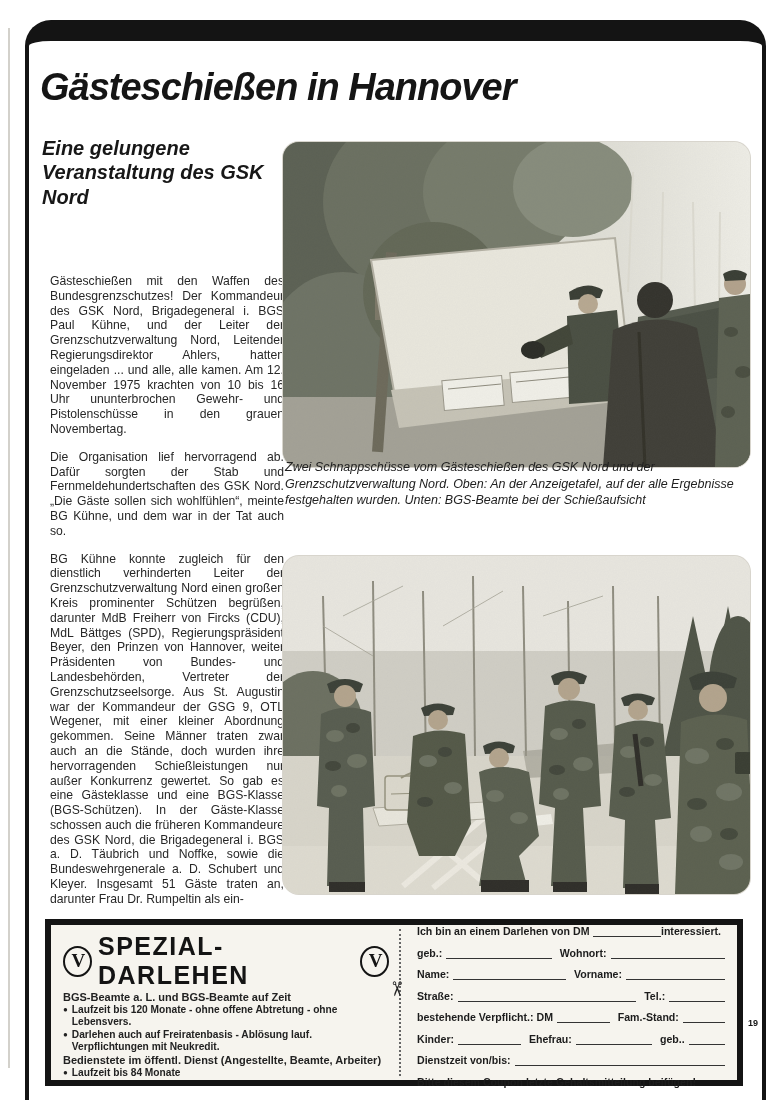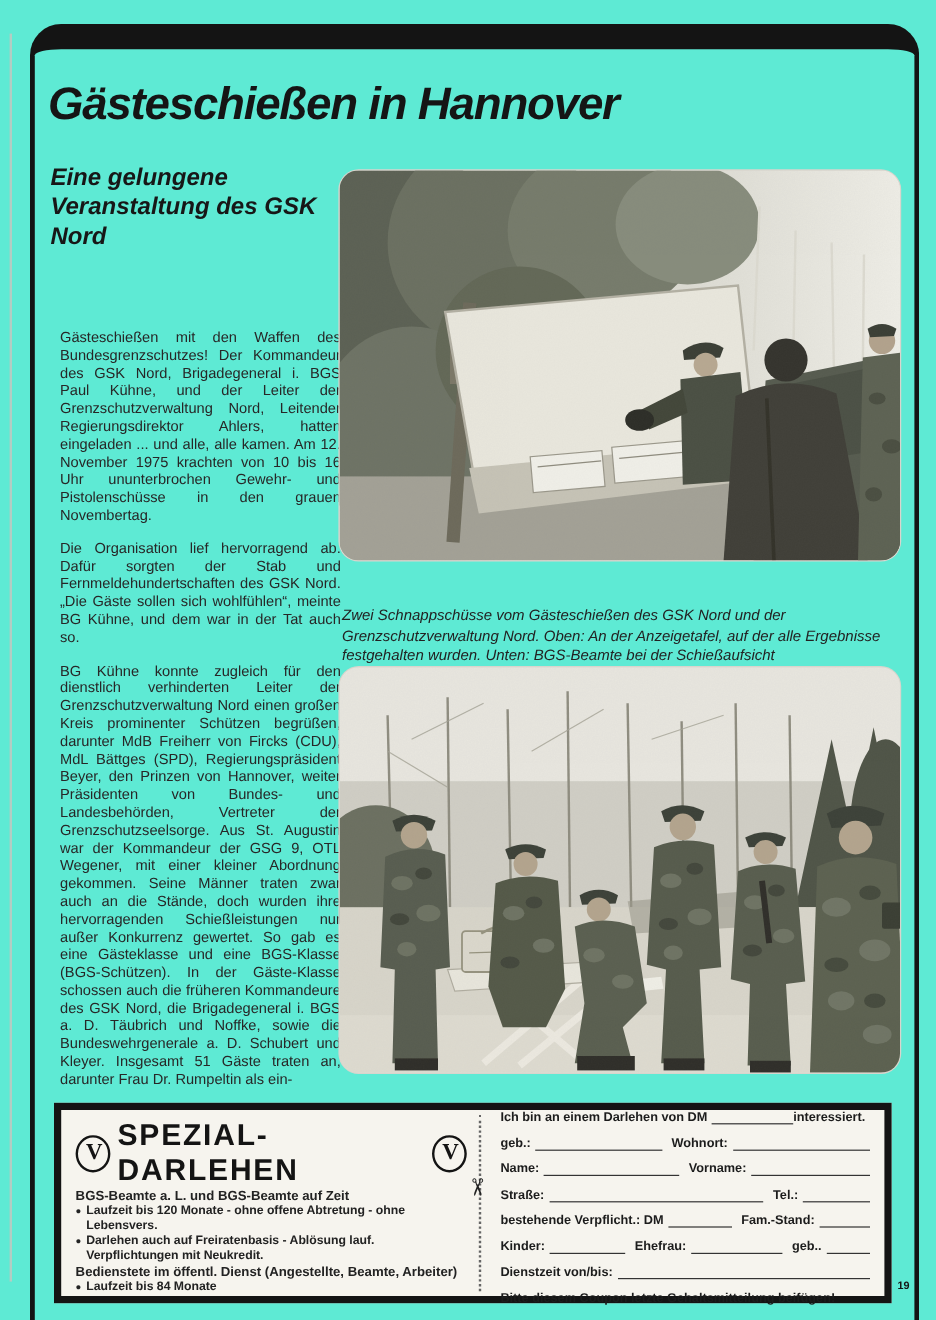--- a/index.html
+++ b/index.html
@@ -1,33 +1,33 @@
 <!DOCTYPE html>
 <html><head>
 <meta charset="utf-8">
 <style>
   html,body{margin:0;padding:0;background:#dddad2;}
-  .page{position:relative;width:780px;height:1100px;background:#5eead4;
+  .page{position:relative;width:780px;height:1100px;background:#ffffff;
         font-family:"Liberation Sans",sans-serif;color:#222;overflow:hidden;}
   .scan-edge{position:absolute;left:8px;top:28px;width:2px;height:1040px;background:#c8c5be;opacity:.8;}
   .frame{position:absolute;left:25px;top:20px;width:733px;height:1070px;
          border-top:21px solid #141414;border-left:4px solid #141414;border-right:4px solid #141414;
          border-radius:26px 26px 0 0;pointer-events:none;}
   .headline{position:absolute;left:40px;top:66px;font-size:38px;font-weight:bold;font-style:italic;
             letter-spacing:-1px;color:#151515;}
   .subhead{position:absolute;left:42px;top:136px;width:230px;font-size:20px;font-weight:bold;
            font-style:italic;line-height:1.22;color:#171717;}
   .bodycol{position:absolute;left:50px;top:274px;width:234px;font-size:12.2px;line-height:14.8px;
            text-align:justify;color:#272727;}
   .bodycol p{margin:0 0 13px 0;}
   .photo{position:absolute;left:283px;width:467px;border-radius:16px;overflow:hidden;
          background:#dcdad2;box-shadow:0 0 0 1px #d8d5cd;}
   #photo-top{top:142px;height:325px;}
   #photo-bottom{top:556px;height:338px;}
-  .caption{position:absolute;left:285px;top:505px;width:464px;font-size:12.5px;font-style:italic;
+  .caption{position:absolute;left:285px;top:459px;width:464px;font-size:12.5px;font-style:italic;
            line-height:1.32;color:#222;}
   
   .ad{position:absolute;left:45px;top:919px;width:698px;height:167px;background:#f6f4ee;
       border:6px solid #141414;display:flex;box-sizing:border-box;}
   .ad-left{width:348px;padding:7px 10px 5px 12px;box-sizing:border-box;position:relative;}
   .ad-right{flex:1;padding:0 12px 5px 16px;box-sizing:border-box;position:relative;}
   .ad-divider{position:relative;width:0;border-left:2px dotted #666;margin:4px 0;}
   .scissors{position:absolute;left:-12px;top:48px;font-size:20px;color:#222;transform:rotate(90deg);}
   .ad-titlerow{display:flex;align-items:center;justify-content:center;gap:6px;}
   .ad-logo{width:27px;height:27px;border:2.5px solid #141414;border-radius:50%;display:flex;
@@ -40,21 +40,21 @@
   .ad-group{font-size:11px;font-weight:bold;margin-top:1px;}
   .ad-bullet{font-size:10.2px;font-weight:bold;line-height:1.18;margin-top:1px;display:flex;}
   .ad-bullet .dot{margin-right:4px;font-size:8px;line-height:1.6;}
   
   .c-row{display:flex;align-items:flex-end;font-size:10.6px;font-weight:bold;color:#1c1c1c;
          margin-bottom:9.5px;white-space:nowrap;}
   .c-row .lbl{padding-right:4px;}
   .c-row .lbl.mid{padding-left:8px;}
   .fline{border-bottom:1.5px solid #333;height:11px;min-width:18px;}
   .g1{flex-grow:1;} 
-  .pagenum{position:absolute;left:748px;top:1066px;font-size:9px;font-weight:bold;color:#141414;}
+  .pagenum{position:absolute;left:748px;top:1018px;font-size:9px;font-weight:bold;color:#141414;}
 </style>
 </head>
 <body>
 
 <div class="page">
   <div class="scan-edge"></div>
   <div class="frame"></div>
 
   <div class="headline">Gästeschießen in Hannover</div>
   <div class="subhead">Eine gelungene Veranstaltung des GSK Nord</div>

